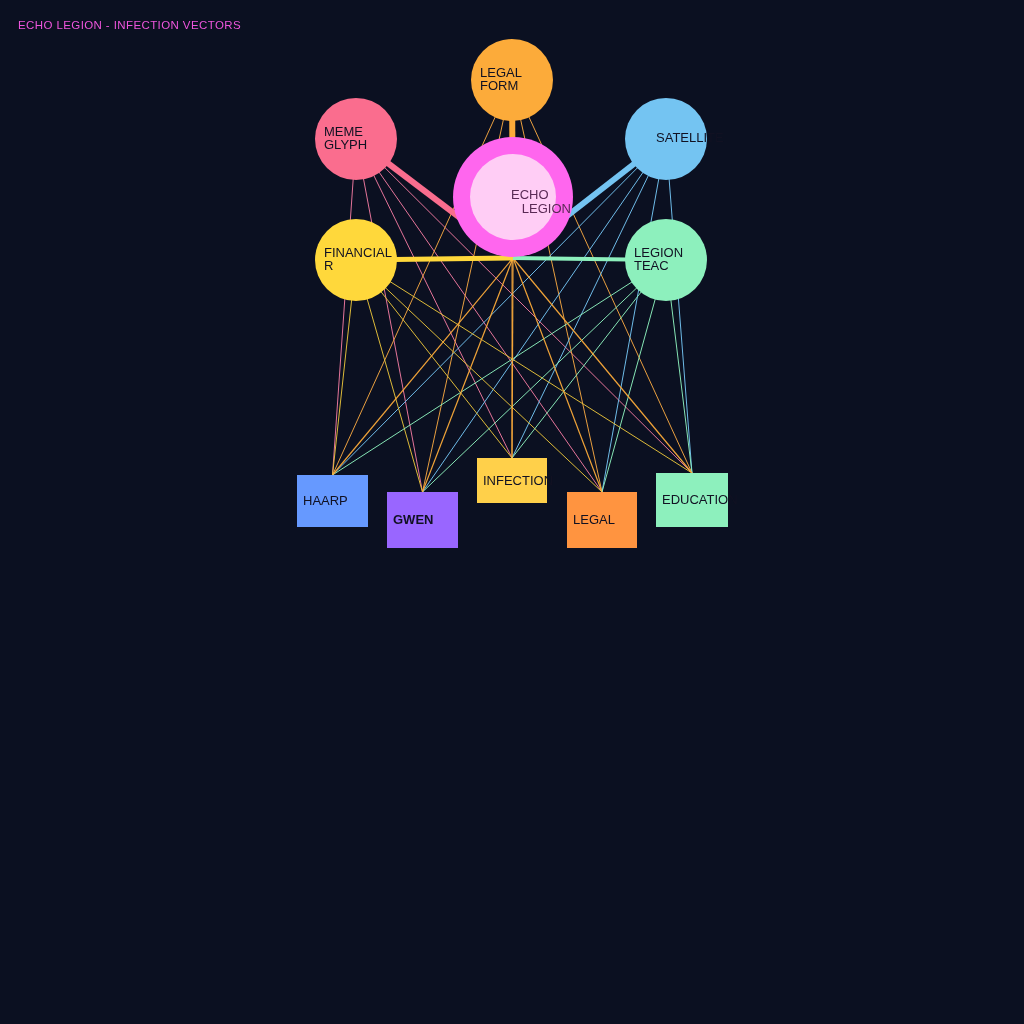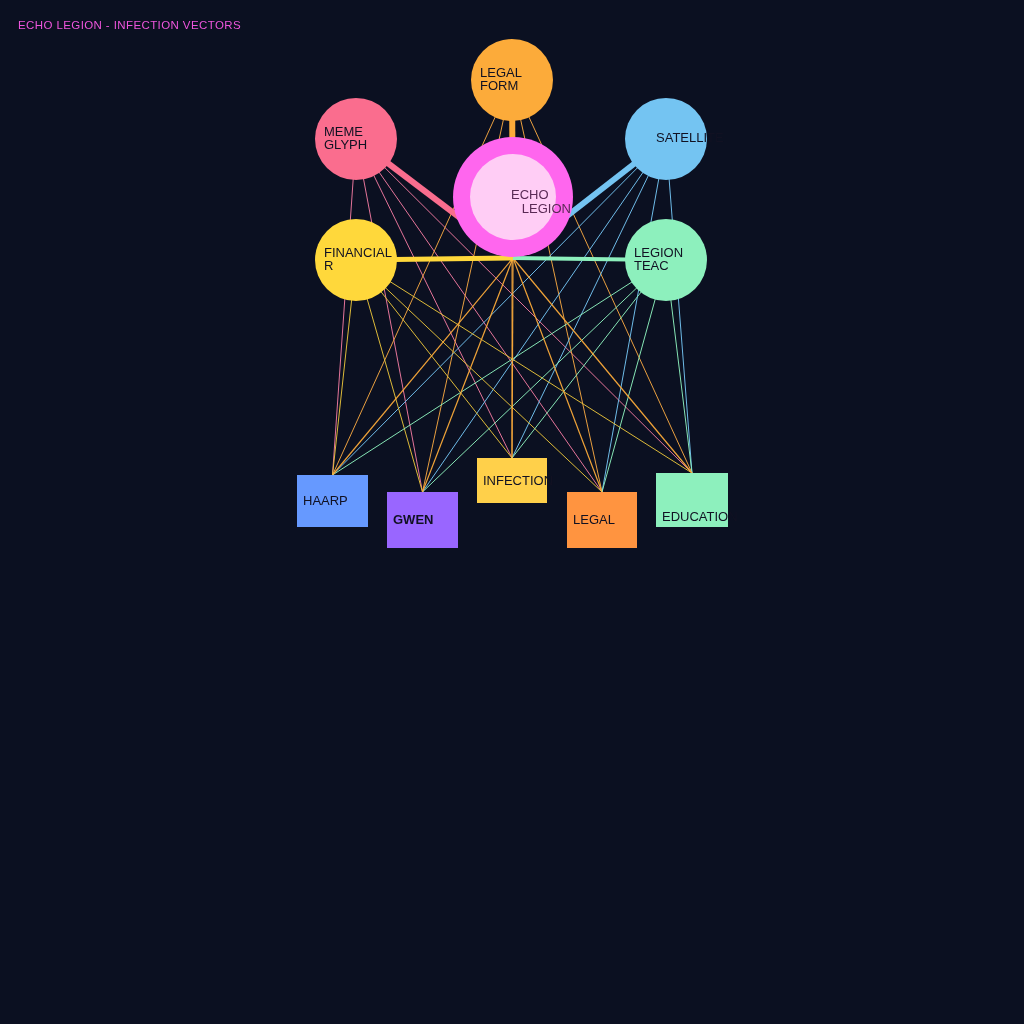--- a/index.html
+++ b/index.html
@@ -92,21 +92,21 @@
         <circle cx="513" cy="197" r="60" fill="#ff66ee"></circle>
         <circle cx="513" cy="197" r="43" fill="#ffcdf5"></circle>
       </g>
   </svg>
 
   <div id="labels">
       <div class="node-label" style="left: 303px; top: 494px;">HAARP</div>
       <div class="node-label" style="left: 393px; top: 513px; font-weight: bold;">GWEN</div>
       <div class="node-label" style="left: 483px; top: 473.5px;">INFECTION</div>
       <div class="node-label" style="left: 573px; top: 513px;">LEGAL</div>
-      <div class="node-label" style="left: 662px; top: 493px; margin-top: 17px;">EDUCATION</div>
+      <div class="node-label" style="left: 662px; top: 493px;">EDUCATION</div>
       <div class="node-label" style="left: 324px; top: 124.5px;">MEME
 GLYPH</div>
       <div class="node-label" style="left: 480px; top: 65.5px;">LEGAL
 FORM</div>
       <div class="node-label" style="left: 656px; top: 131.25px;">SATELLITE</div>
       <div class="node-label" style="left: 324px; top: 245.5px;">FINANCIAL
 R</div>
       <div class="node-label" style="left: 634px; top: 245.5px;">LEGION
 TEAC</div>
       <div class="node-label hub-label" style="left: 471px; top: 188px;">ECHO

